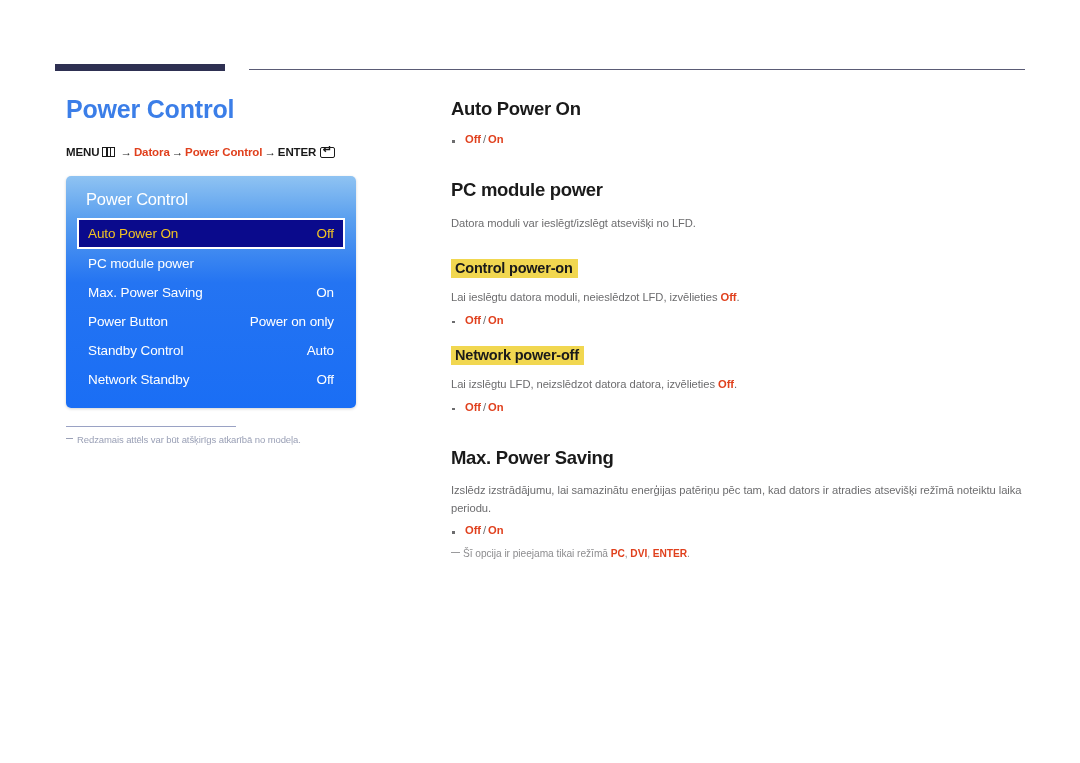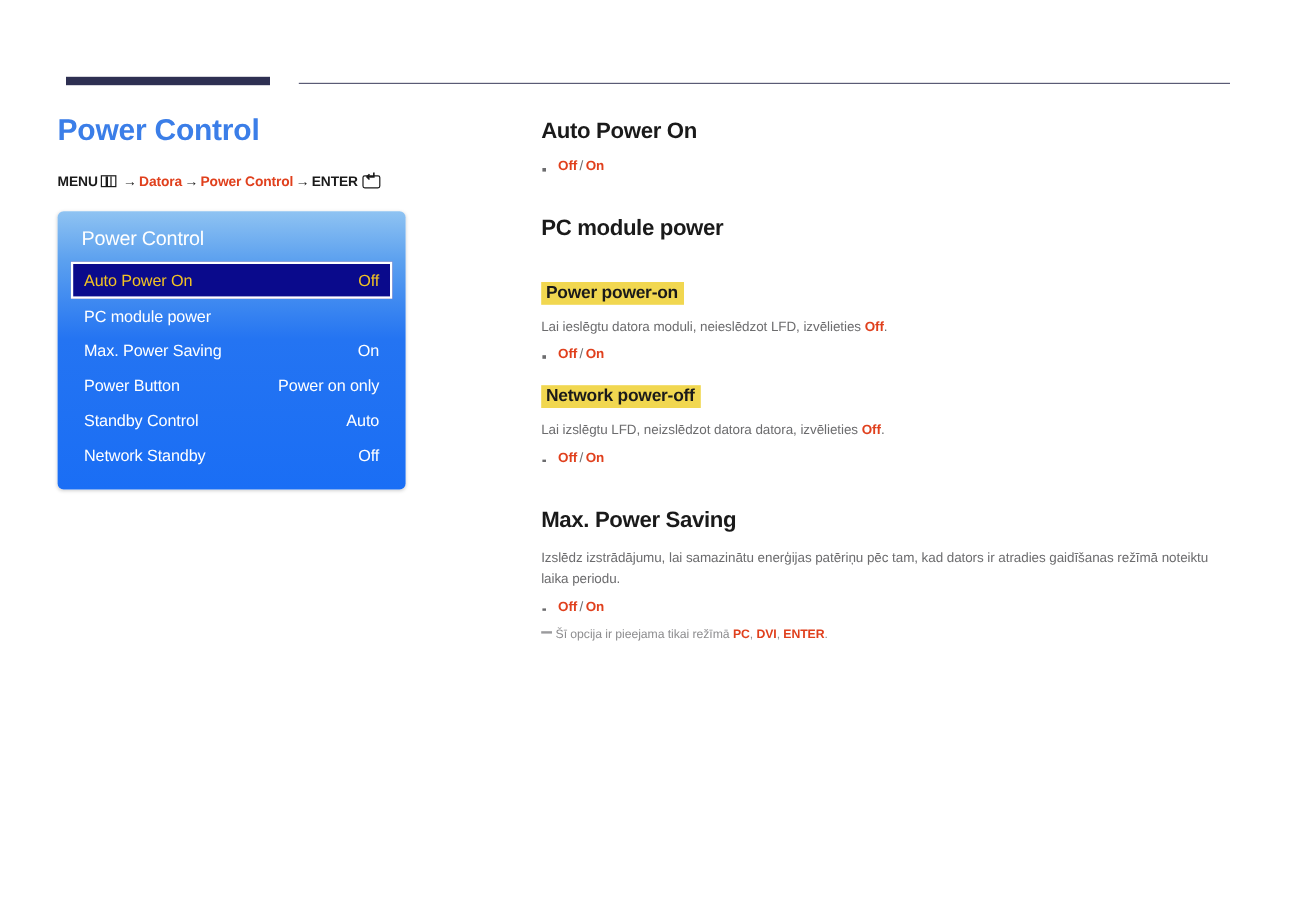--- a/index.html
+++ b/index.html
@@ -38,21 +38,21 @@
     left: 194px;
     top: 5px;
     width: 776px;
     height: 1px;
     background: #5a5b75;
   }
 
   
   .left-col {
     position: absolute;
-    left: 48px;
+    left: 66px;
     top: 96px;
     width: 360px;
   }
   .page-title {
     font-size: 25px;
     font-weight: bold;
     color: #3b7ee8;
     letter-spacing: -0.2px;
     margin: 0 0 22px 0;
     line-height: 1.1;
@@ -286,40 +286,45 @@
       </div>
 
       <div class="osd-row">
         <span class="lbl">Network Standby</span>
         <span class="val">Off</span>
       </div>
 
     </div>
   </div>
 
+  <div class="left-note">
+    <div class="nline"></div>
+    <div class="ntext"><span class="ndash"></span><span>Redzamais attēls var būt atšķirīgs atkarībā no modeļa.</span></div>
+  </div>
 
 </div>
 
 <div class="right-col">
 
   
   <h2 class="sec-title">Auto Power On</h2>
   <p class="bullet"><span>Off</span><span class="sep">/</span><span>On</span></p>
 
   
   <h2 class="sec-title t2">PC module power</h2>
-
-  <div class="sub-head">Power power-on</div>
+  <p class="body-p">Datora moduli var ieslēgt/izslēgt atsevišķi no LFD.</p>
+
+  <div class="sub-head">Control power-on</div>
   <p class="body-p"><span>Lai ieslēgtu datora moduli, neieslēdzot LFD, izvēlieties </span><span class="b-red">Off</span><span>.</span></p>
   <p class="bullet"><span>Off</span><span class="sep">/</span><span>On</span></p>
 
   <div class="sub-head">Network power-off</div>
   <p class="body-p"><span>Lai izslēgtu LFD, neizslēdzot datora datora, izvēlieties </span><span class="b-red">Off</span><span>.</span></p>
   <p class="bullet"><span>Off</span><span class="sep">/</span><span>On</span></p>
 
   
   <h2 class="sec-title t2">Max. Power Saving</h2>
-  <p class="body-p">Izslēdz izstrādājumu, lai samazinātu enerģijas patēriņu pēc tam, kad dators ir atradies gaidīšanas režīmā noteiktu laika periodu.</p>
+  <p class="body-p">Izslēdz izstrādājumu, lai samazinātu enerģijas patēriņu pēc tam, kad dators ir atradies atsevišķi režīmā noteiktu laika periodu.</p>
   <p class="bullet"><span>Off</span><span class="sep">/</span><span>On</span></p>
 
   <div class="foot-note"><span class="fdash"></span><span>Šī opcija ir pieejama tikai režīmā </span><span class="b-red">PC</span><span>, </span><span class="b-red">DVI</span><span>, </span><span class="b-red">ENTER</span><span>.</span></div>
 
 </div>
 
 </body></html>

